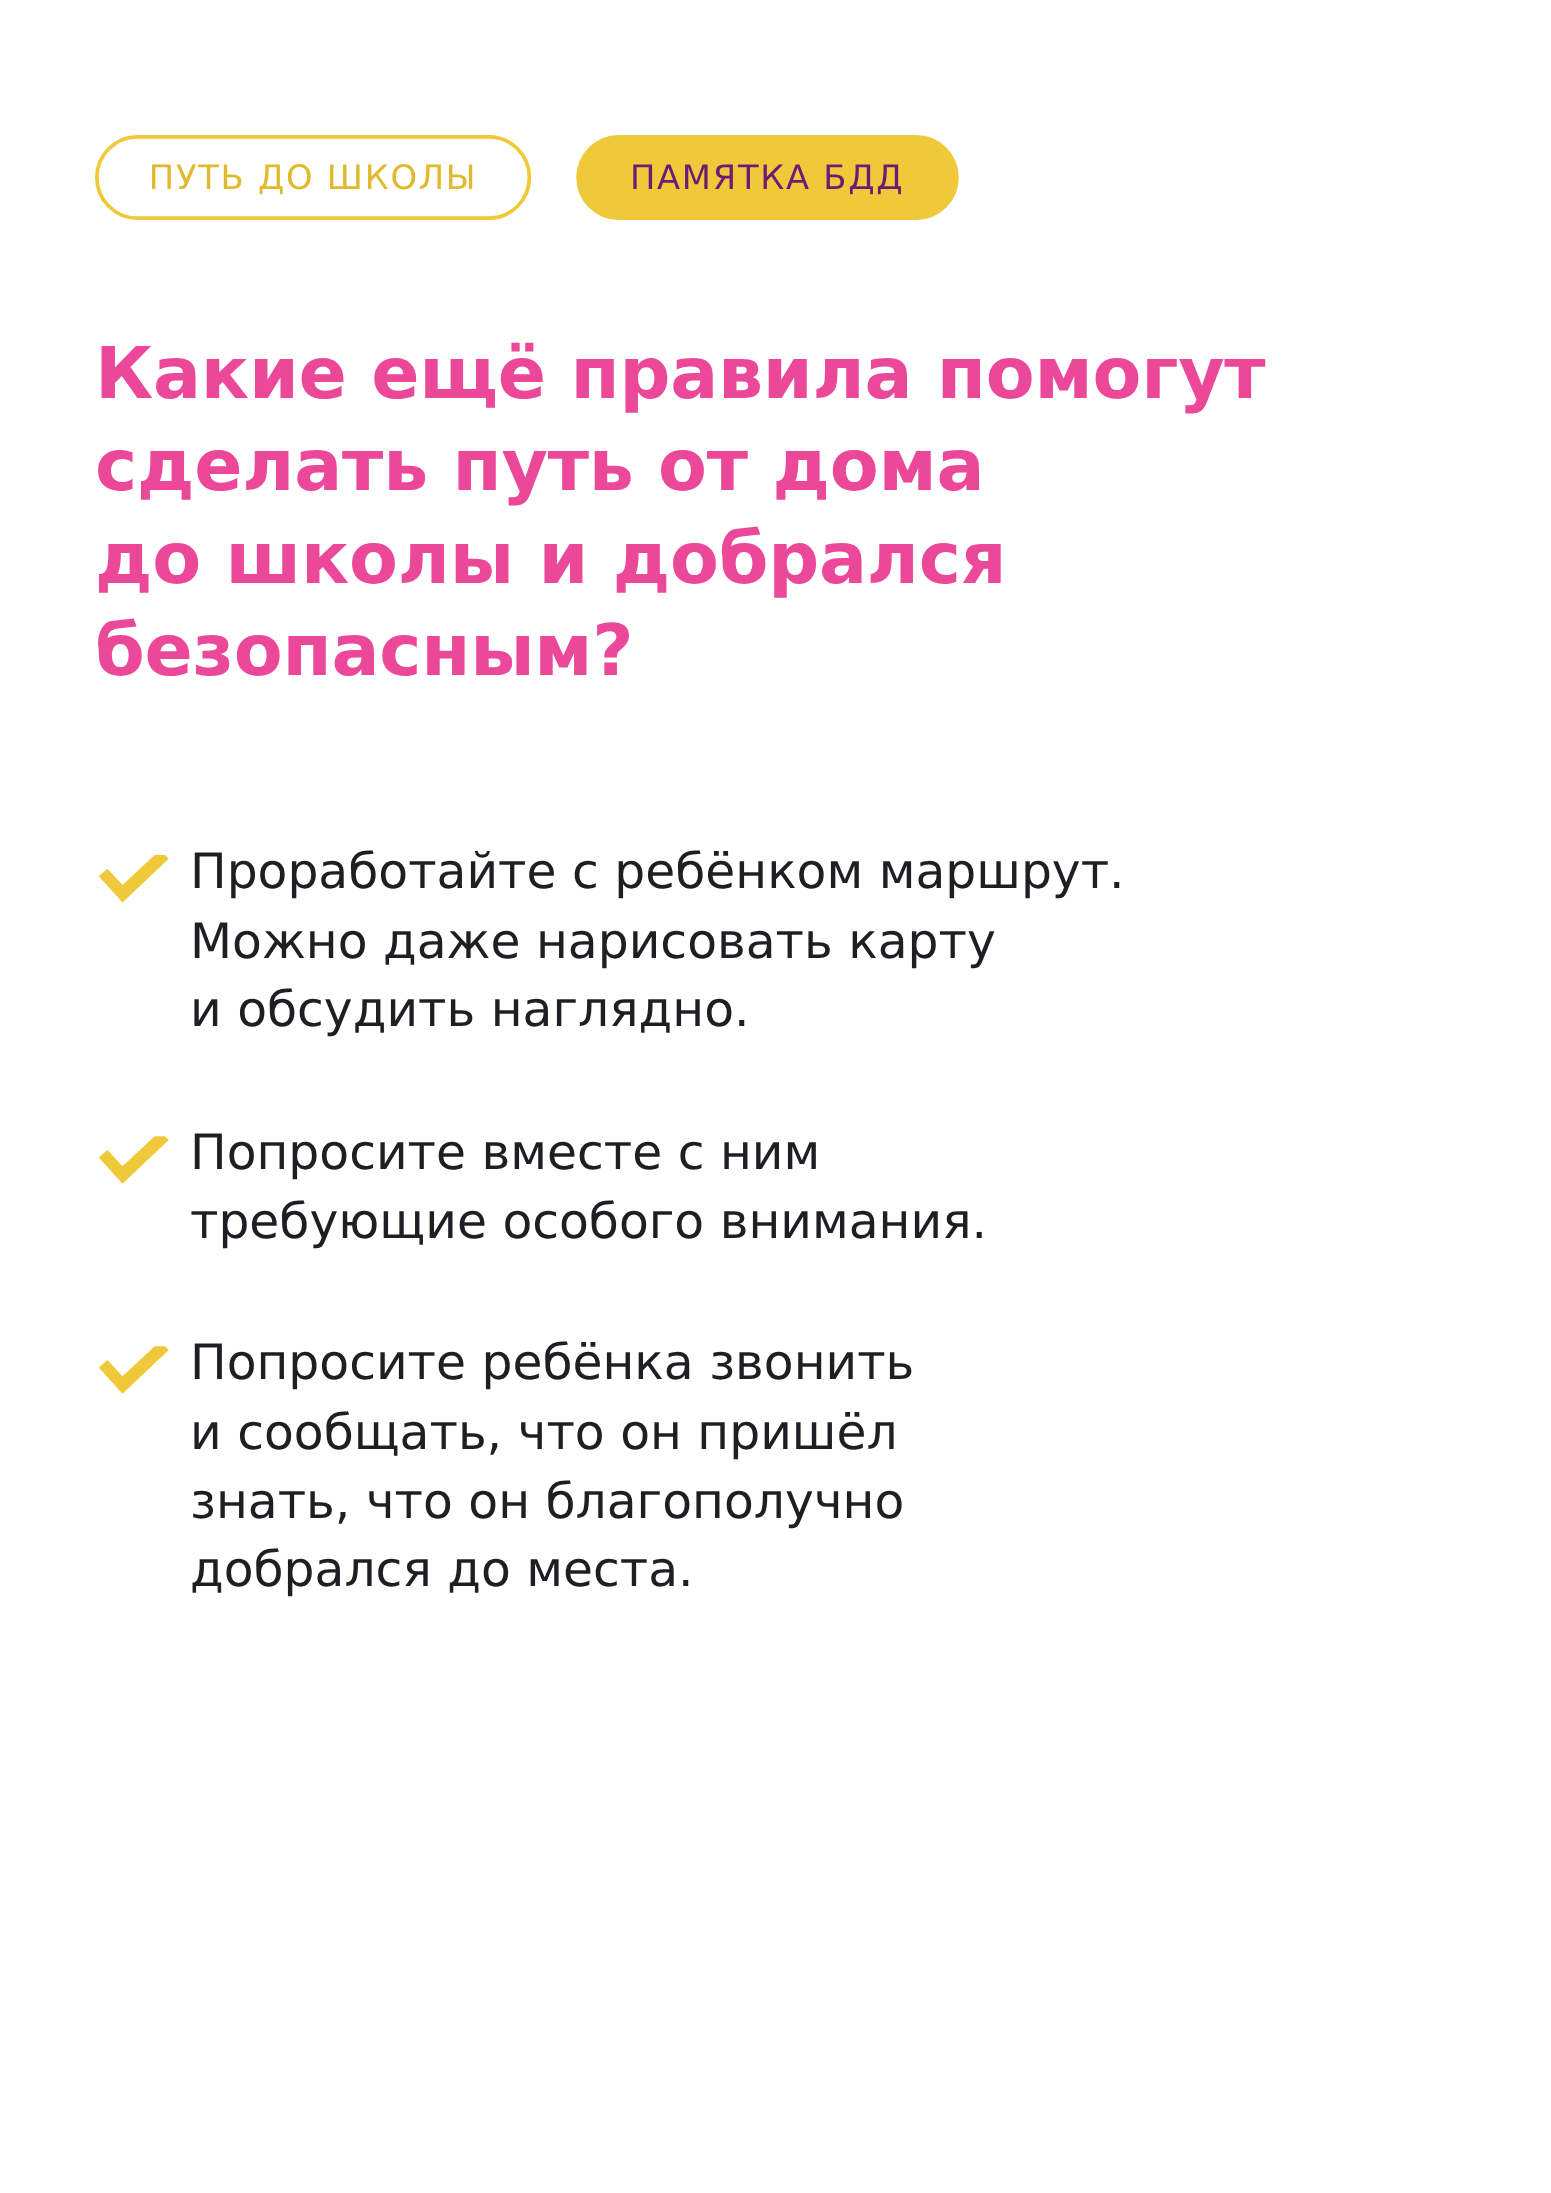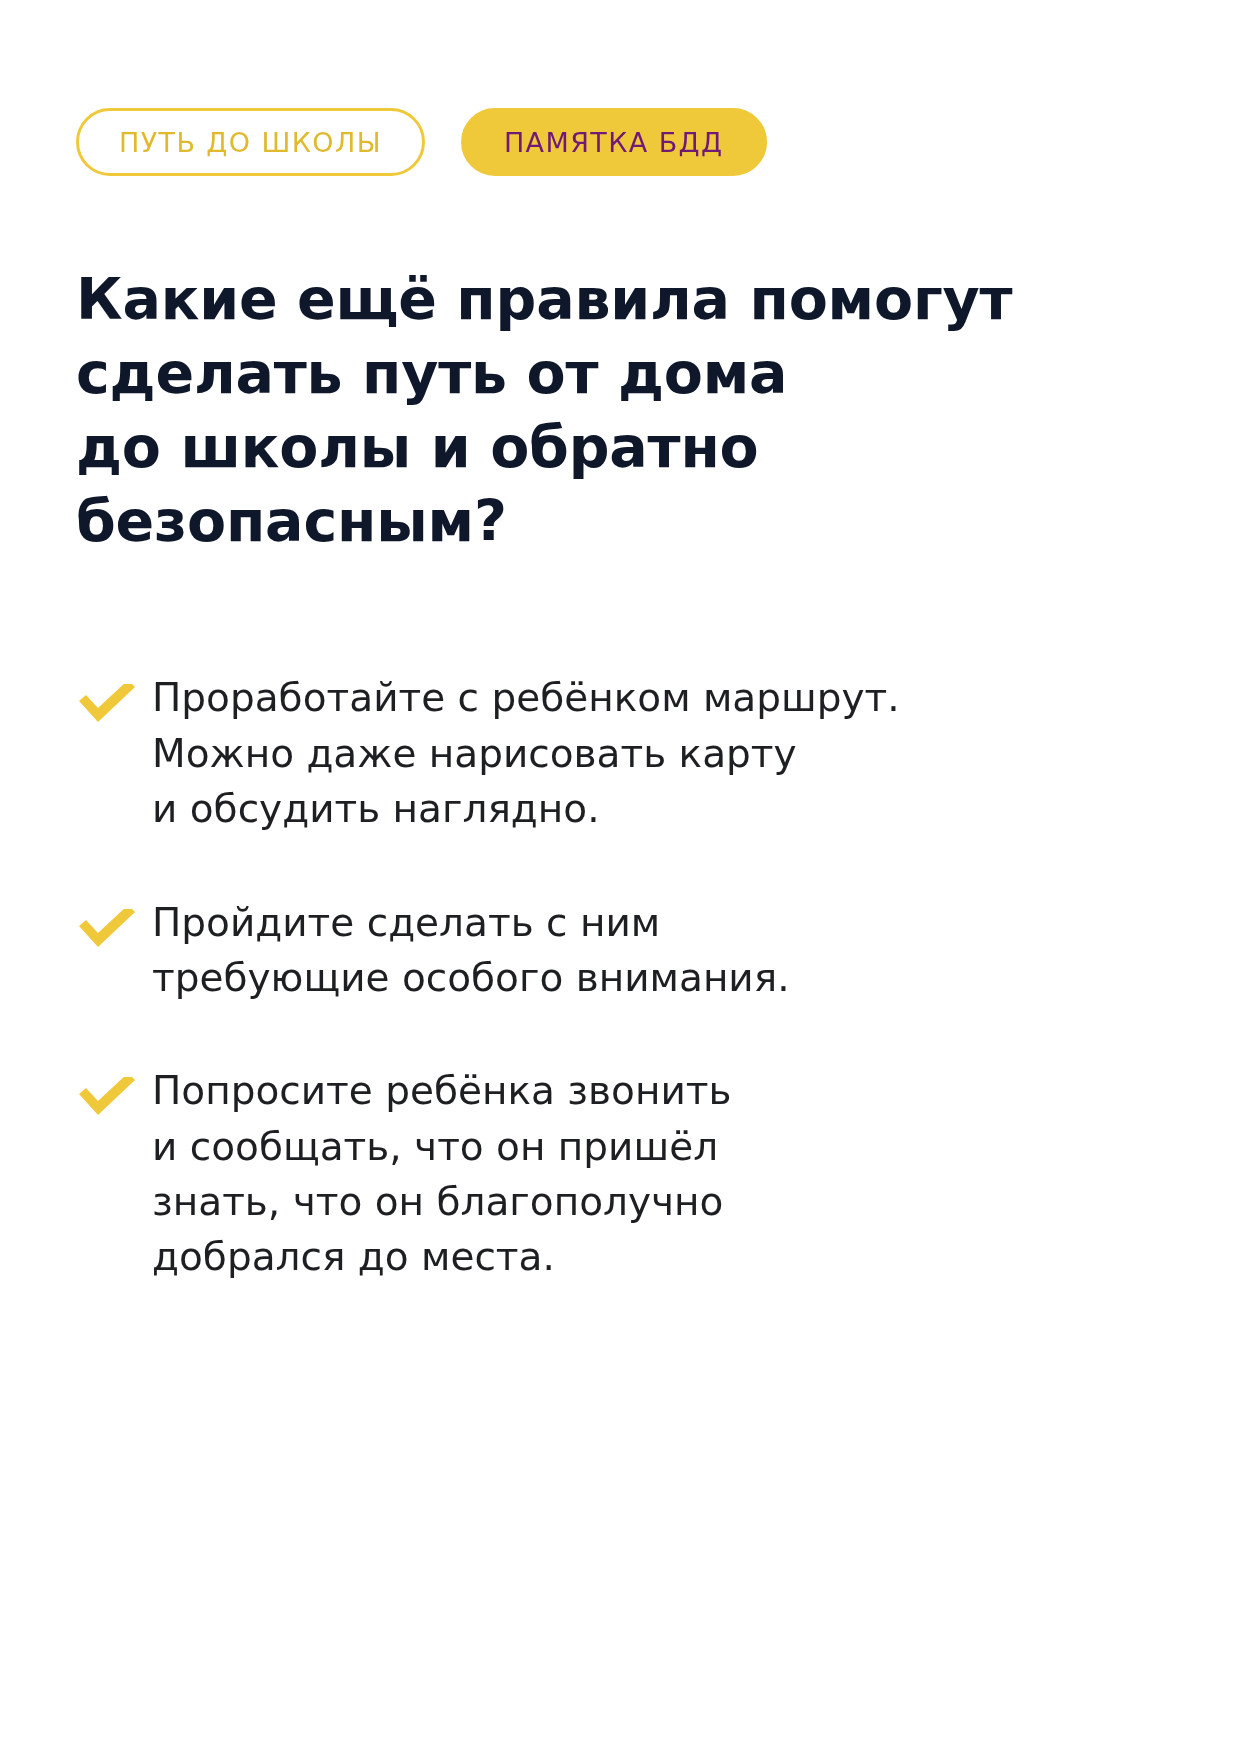--- a/index.html
+++ b/index.html
@@ -52,21 +52,21 @@
     color: #701a75;
     border: 3px solid #F0C93B;
   }
 
   
   .headline {
     margin-top: 86px;
     font-size: 57px;
     line-height: 1.30;
     font-weight: 700;
-    color: #0f172a;
+    color: #ec4899;
     letter-spacing: -0.2px;
     max-width: 1040px;
   }
   .headline .ln { display: block; white-space: pre; }
 
   
   .list {
     margin-top: 112px;
   }
   .list-item {
@@ -97,21 +97,21 @@
 <div class="page">
 
   <div class="tag-row">
     <span class="tag tag-outline">ПУТЬ ДО ШКОЛЫ</span>
     <span class="tag tag-filled">ПАМЯТКА БДД</span>
   </div>
 
   <h1 class="headline">
     <span class="ln">Какие ещё правила помогут</span>
     <span class="ln">сделать путь от дома</span>
-    <span class="ln">до школы и обратно</span>
+    <span class="ln">до школы и добрался</span>
     <span class="ln">безопасным?</span>
   </h1>
 
   <div class="list">
 
     <div class="list-item">
       <div class="check">
         <svg width="62" height="44" viewBox="0 0 62 44" aria-hidden="true">
           <path d="M3 17 L22 38 L59 3 L52 -4 L22 24 L10 11 Z" fill="#F0C93B"></path>
         </svg>
@@ -123,21 +123,21 @@
       </div>
     </div>
 
     <div class="list-item">
       <div class="check">
         <svg width="62" height="44" viewBox="0 0 62 44" aria-hidden="true">
           <path d="M3 17 L22 38 L59 3 L52 -4 L22 24 L10 11 Z" fill="#F0C93B"></path>
         </svg>
       </div>
       <div class="item-text">
-        <span class="ln">Пройдите сделать с ним</span>
+        <span class="ln">Попросите вместе с ним</span>
         <span class="ln">требующие особого внимания.</span>
       </div>
     </div>
 
     <div class="list-item">
       <div class="check">
         <svg width="62" height="44" viewBox="0 0 62 44" aria-hidden="true">
           <path d="M3 17 L22 38 L59 3 L52 -4 L22 24 L10 11 Z" fill="#F0C93B"></path>
         </svg>
       </div>

